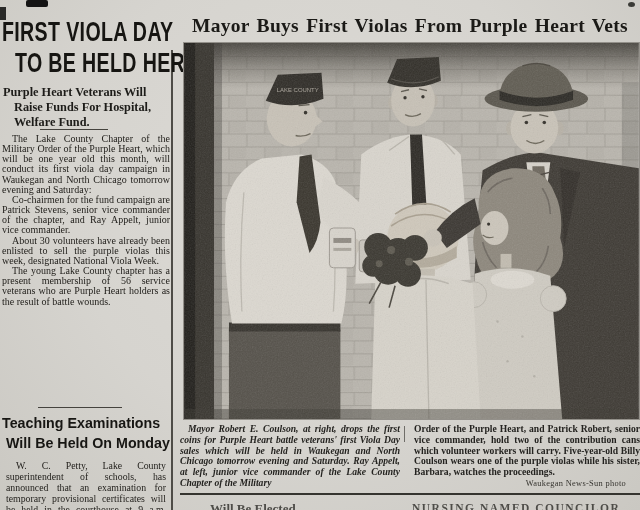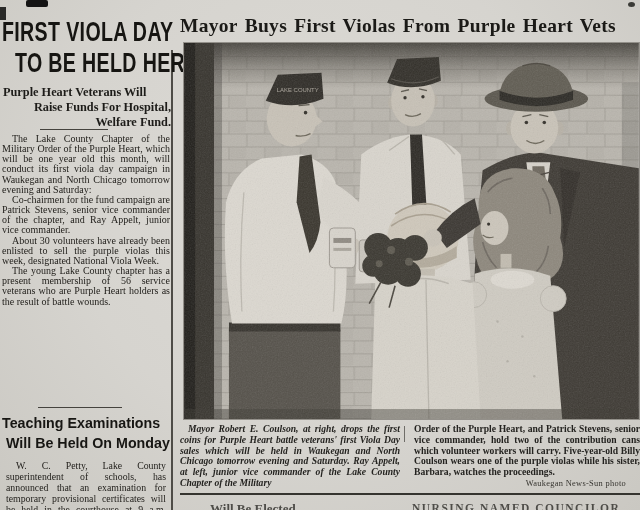--- a/index.html
+++ b/index.html
@@ -13,36 +13,36 @@
   .mark1{left:26px;top:0;width:22px;height:7px;background:#141414;border-radius:2px;}
   .mark2{left:0;top:7px;width:6px;height:13px;background:#2a2a28;}
   .mark3{left:628px;top:2px;width:7px;height:5px;background:#3a3a36;border-radius:50%;}
   
   .col-rule{left:171px;top:50px;width:2px;height:460px;background:#4e4c47;}
   .lc-h1{left:2px;top:16px;font-family:"Liberation Sans",sans-serif;font-weight:bold;
          font-size:28px;letter-spacing:.5px;color:#161512;white-space:nowrap;
          transform:scaleX(.70);transform-origin:left top;}
   .lc-h1b{left:15px;top:47px;}
   .lc-sub{left:3px;top:85px;width:168px;font-weight:bold;font-size:12.3px;line-height:15px;color:#1d1c19;}
-  .lc-sub .ind{padding-left:11px;text-align:right;}
+  .lc-sub .ind{padding-left:11px;}
   .srule{height:1px;background:#45433e;}
   .srule1{left:40px;top:129px;width:68px;}
   .srule2{left:38px;top:407px;width:84px;}
   .lc-body{left:2px;top:134px;width:168px;height:270px;overflow:hidden;
            font-size:10px;line-height:10.15px;text-align:justify;color:#24221e;}
   .lc-body p{margin:0;text-indent:10px;}
   .teach-h{left:2px;font-family:"Liberation Sans",sans-serif;font-weight:bold;font-size:15.5px;
            color:#171613;white-space:nowrap;transform:scaleX(.92);transform-origin:left top;}
   .teach-h1{top:414px;}
   .teach-h2{top:434px;left:6px;}
   .teach-body{left:2px;top:456px;width:168px;font-size:9.8px;line-height:11px;
               text-align:justify;color:#24221e;}
   .teach-body p{margin:4px;text-indent:10px;}
   
-  .main-head{left:180px;top:15px;width:460px;font-weight:bold;
+  .main-head{left:180px;top:15px;width:460px;text-align:center;font-weight:bold;
              font-size:19.5px;letter-spacing:.3px;word-spacing:2px;color:#1b1a17;}
   .photo-wrap{left:183px;top:42px;width:457px;height:378px;border:1px solid #93908a;box-sizing:border-box;}
   .photo-wrap svg{display:block;}
   
   .caption{left:180px;top:424px;width:460px;height:68px;overflow:hidden;display:flex;}
   .cap-col{font-weight:bold;font-size:9.6px;line-height:10.8px;text-align:justify;color:#242320;}
   .cap-col1{width:220px;}
   .cap-col1 p{margin:0;text-indent:8px;font-style:italic;}
   .cap-col2{width:226px;margin-left:6px;padding-left:8px;}
   .cap-col2 p{margin:0;}
@@ -224,21 +224,21 @@
       <rect x="0" y="368" width="457" height="10" fill="#3c3934" opacity=".45"></rect>
       <rect width="457" height="378" filter="url(#grain)" opacity=".16"></rect>
     </svg>
   </div>
 
   <div class="abs caption">
     <div class="cap-col cap-col1">
       <p>Mayor Robert E. Coulson, at right, drops the first coins for Purple Heart battle veterans' first Viola Day sales which will be held in Waukegan and North Chicago tomorrow evening and Saturday. Ray Appelt, at left, junior vice commander of the Lake County Chapter of the Military</p>
     </div>
     <div class="cap-col cap-col2">
-      <p>Order of the Purple Heart, and Patrick Stevens, senior vice commander, hold two of the contribution cans which volunteer workers will carry. Five-year-old Billy Coulson wears one of the purple violas while his sister, Barbara, watches the proceedings.</p>
+      <p>Order of the Purple Heart, and Patrick Robert, senior vice commander, hold two of the contribution cans which volunteer workers will carry. Five-year-old Billy Coulson wears one of the purple violas while his sister, Barbara, watches the proceedings.</p>
     </div>
   </div>
   <div class="abs cap-divider"></div>
   <div class="abs credit">Waukegan News-Sun photo</div>
 
   <div class="abs bot-rule"></div>
   <div class="abs bottom-strip">
     <div class="frag frag-left">Will Be Elected</div>
     <div class="frag frag-right">NURSING NAMED COUNCILOR</div>
   </div>

